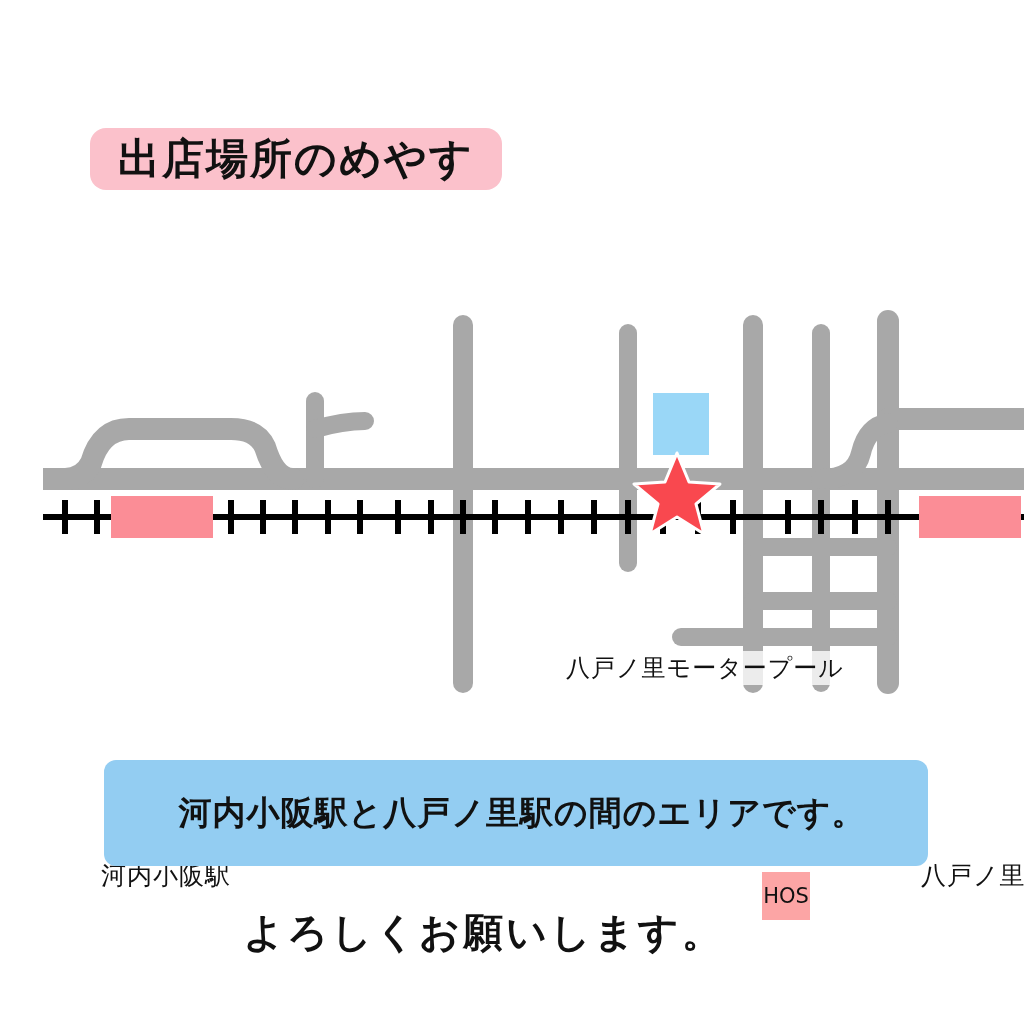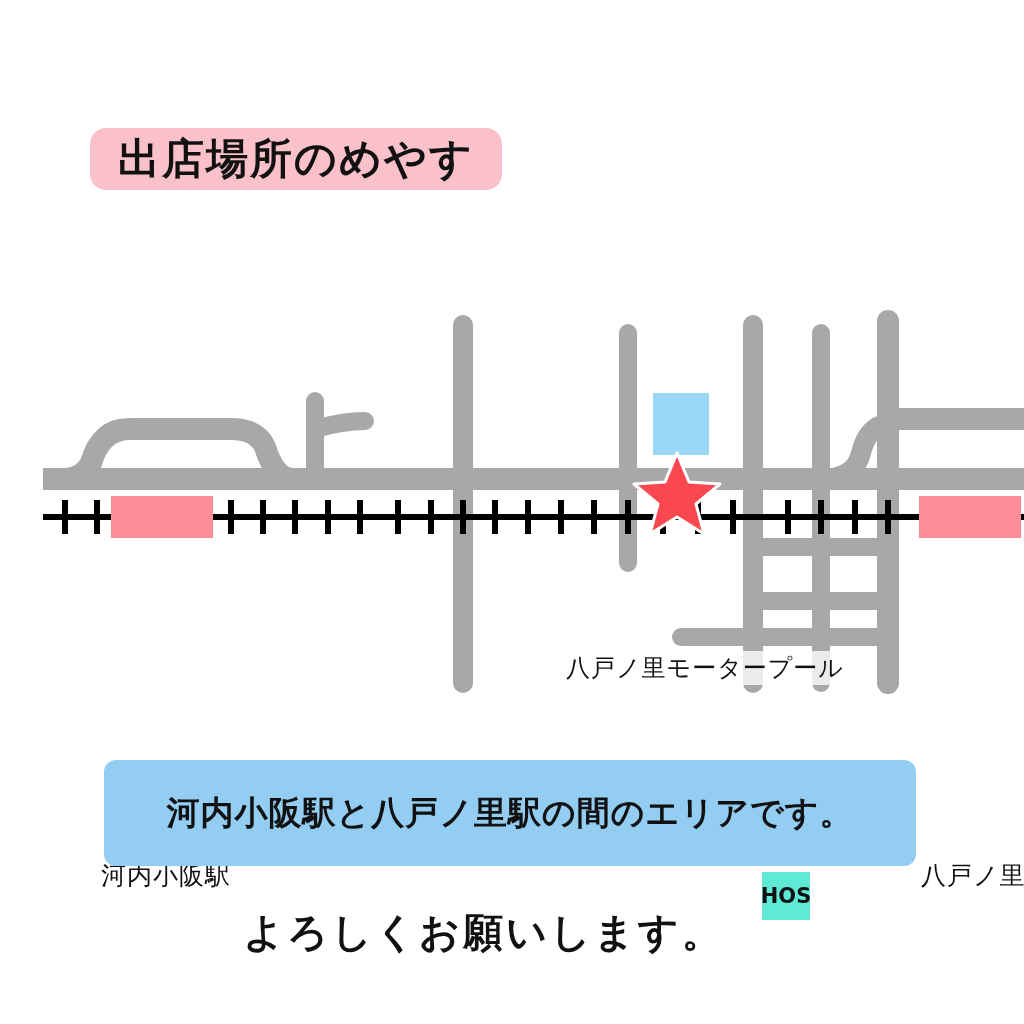--- a/index.html
+++ b/index.html
@@ -82,44 +82,45 @@
     border-radius: 3px;
     transform: translateY(-50%);
     letter-spacing: 2px;
     opacity: 0.97;
   }
   #label-hos {
     left: 719px;
     top: 571px;
     width: 48px;
     height: 48px;
-    background: #5eead4;
+    background: #fca5a5;
     display: flex;
     align-items: center;
     justify-content: center;
     font-size: 21px;
-    font-weight: 700;
+    font-weight: 400;
     color: #111111;
     letter-spacing: 0px;
   }
 
   
   #caption-box {
     position: absolute;
     left: 104px;
     top: 760px;
     width: 812px;
     height: 106px;
     background: #93cdf2;
     border-radius: 12px;
     display: flex;
     flex-direction: column;
     align-items: center;
     justify-content: center;
     gap: 2px;
+    padding-left: 12px;
   }
   #caption-box .caption-line {
     font-size: 33px;
     font-weight: 600;
     color: #111111;
     letter-spacing: 1px;
     white-space: nowrap;
     line-height: 1.22;
   }
 

